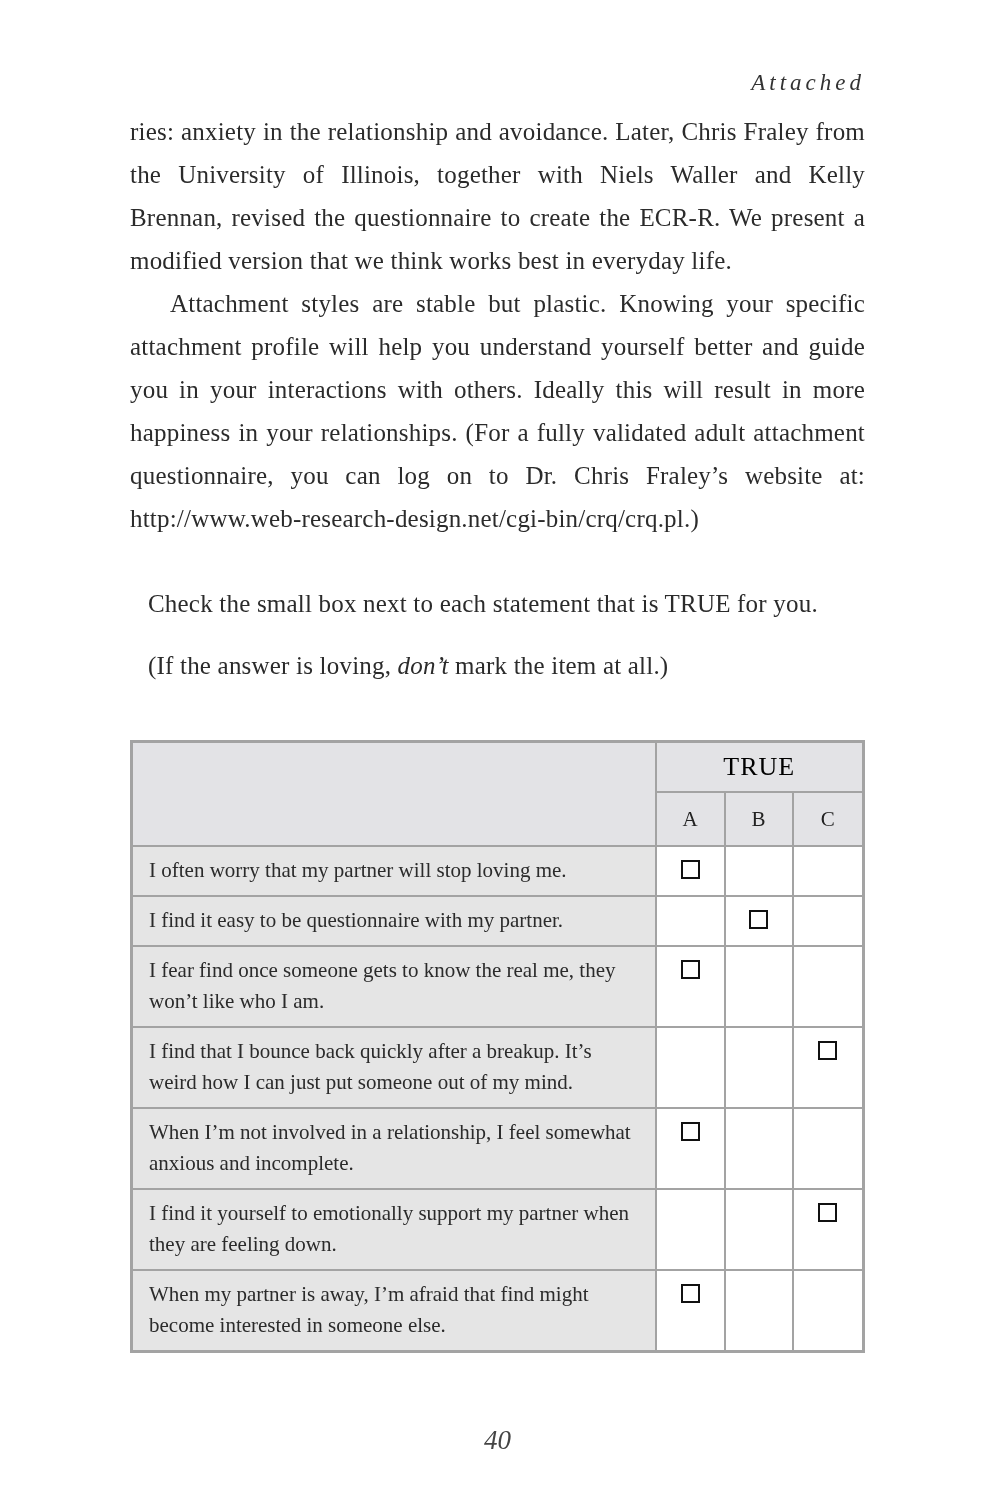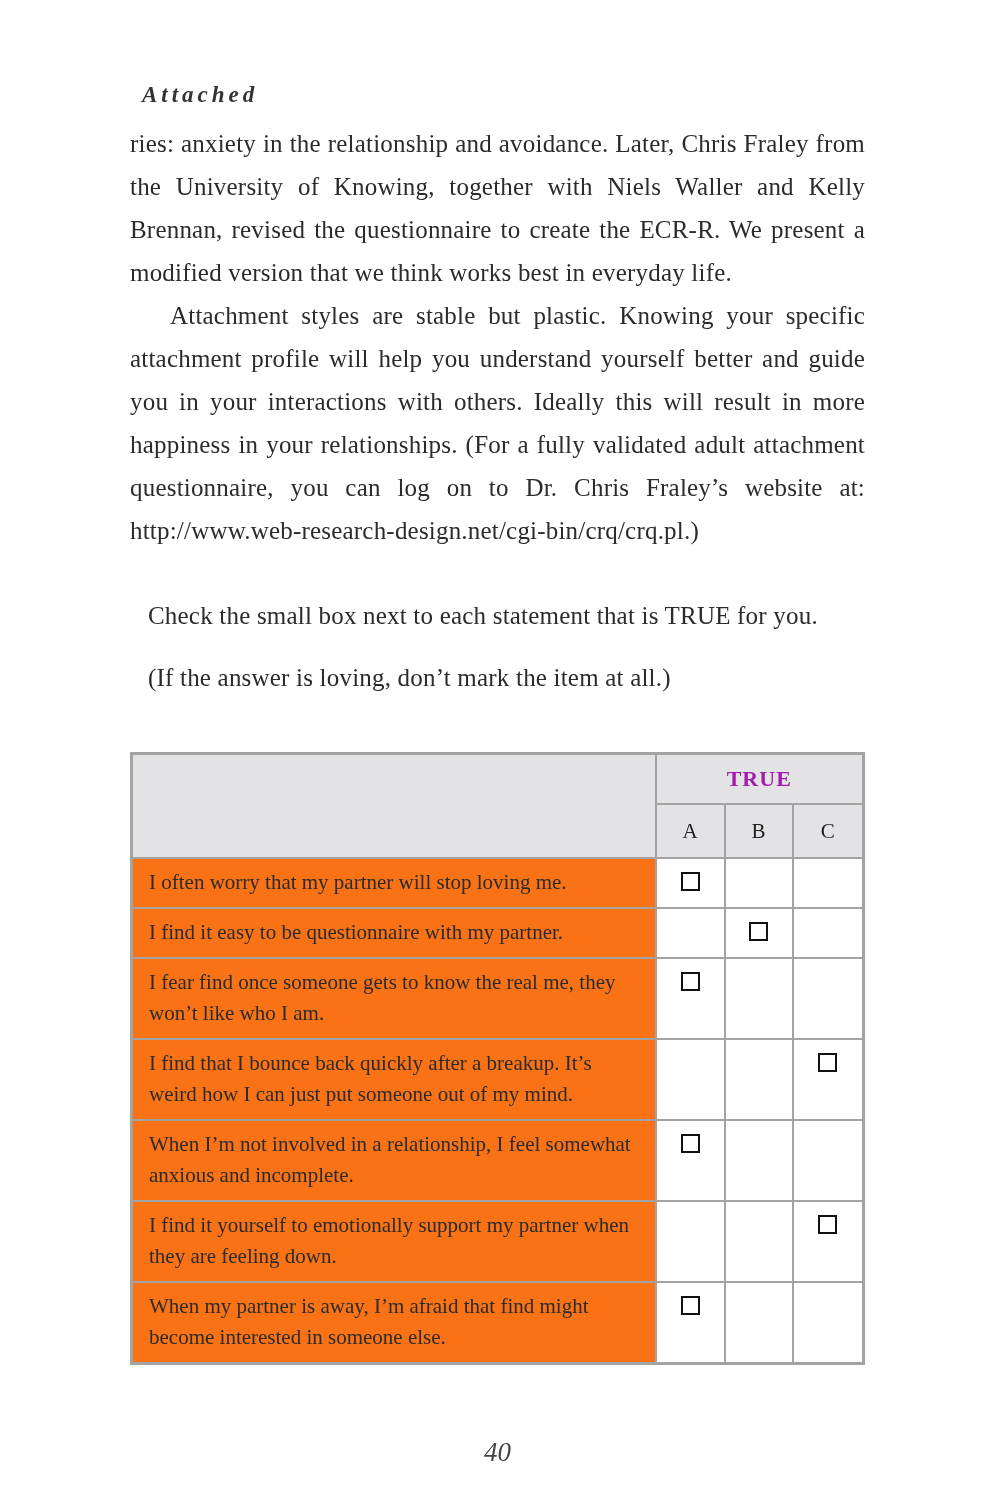--- a/index.html
+++ b/index.html
@@ -12,82 +12,81 @@
     width: 993px;
     height: 1500px;
     box-sizing: border-box;
     padding: 70px 128px 0 130px;
     background: var(--page-bg, #ffffff);
     font-family: "Liberation Serif", "DejaVu Serif", serif;
     color: var(--text-color, #2b2b2b);
     overflow: hidden;
   }
   .running-head {
-    text-align: left;
+    text-align: right;
     font-style: italic;
     font-size: 23px;
     letter-spacing: 4px;
     color: #333333;
-    margin: 12px;
-    font-weight: bold;
+    margin: 0;
   }
   .body-text {
     margin: 0;
     font-size: 25px;
     line-height: 43px;
     text-align: justify;
     letter-spacing: 0.2px;
   }
   .para-1 { margin-top: 14px; }
   .para-2 { text-indent: 40px; }
   .instructions-line {
     margin: 18px;
     font-size: 25px;
     line-height: 44px;
     letter-spacing: 0.2px;
   }
   .instructions-line.first { margin-top: 42px; }
-  .italic { }
+  .italic { font-style: italic; }
   table.quiz {
     margin-top: 52px;
     border-collapse: collapse;
     table-layout: fixed;
     width: 732px;
     border: 3px solid var(--border-color, #a3a3a3);
   }
   table.quiz th, table.quiz td {
     border: 2px solid var(--border-color, #a3a3a3);
   }
   th.blank-header {
     background: var(--header-bg, #e3e3e6);
   }
   th.true-header {
     background: var(--header-bg, #e3e3e6);
     height: 46px;
-    font-size: 22px;
-    font-weight: 700;
+    font-size: 26px;
+    font-weight: 400;
     letter-spacing: 1px;
     text-align: center;
-    color: #a21caf;
+    color: #000000;
   }
   th.col-header {
     background: var(--header-bg, #e3e3e6);
     height: 50px;
     font-size: 21px;
     font-weight: normal;
     text-align: center;
     color: #222222;
   }
   td.statement {
     font-size: 21px;
     line-height: 31px;
     padding: 8px 16px 9px 16px;
     vertical-align: top;
     text-align: left;
-    background: #f97316;
+    background: #e5e5e5;
   }
   td.check-cell {
     text-align: center;
     vertical-align: top;
     padding-top: 13px;
     background: #ffffff;
   }
   .checkbox {
     display: inline-block;
     width: 15px;
@@ -103,21 +102,21 @@
     color: #444444;
   }
 </style>
 </head>
 <body>
 
 <div class="page">
 
   <p class="running-head">Attached</p>
 
-  <p class="body-text para-1">ries: anxiety in the relationship and avoidance. Later, Chris Fraley from the University of Knowing, together with Niels Waller and Kelly Brennan, revised the questionnaire to create the ECR-R. We present a modified version that we think works best in everyday life.</p>
+  <p class="body-text para-1">ries: anxiety in the relationship and avoidance. Later, Chris Fraley from the University of Illinois, together with Niels Waller and Kelly Brennan, revised the questionnaire to create the ECR-R. We present a modified version that we think works best in everyday life.</p>
 
   <p class="body-text para-2"><span>Attachment styles are stable but plastic. Knowing your specific attachment profile will help you understand yourself better and guide you in your interactions with others. Ideally this will result in more happiness in your relationships. (For a fully validated adult attachment questionnaire, you can log on to Dr. Chris Fraley’s website at: </span><span>http://www.web-research-design.net/cgi-bin/crq/crq.pl</span><span>.)</span></p>
 
   <p class="instructions-line first">Check the small box next to each statement that is TRUE for you.</p>
   <p class="instructions-line"><span>(If the answer is loving, </span><span class="italic">don’t</span><span> mark the item at all.)</span></p>
 
   <table class="quiz">
     <colgroup>
       <col style="width: 524px">
       <col style="width: 69px">

